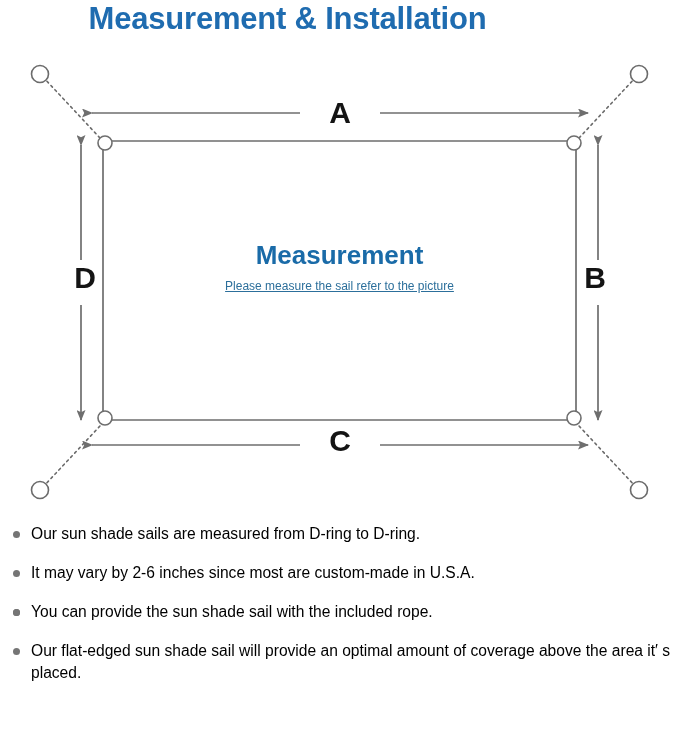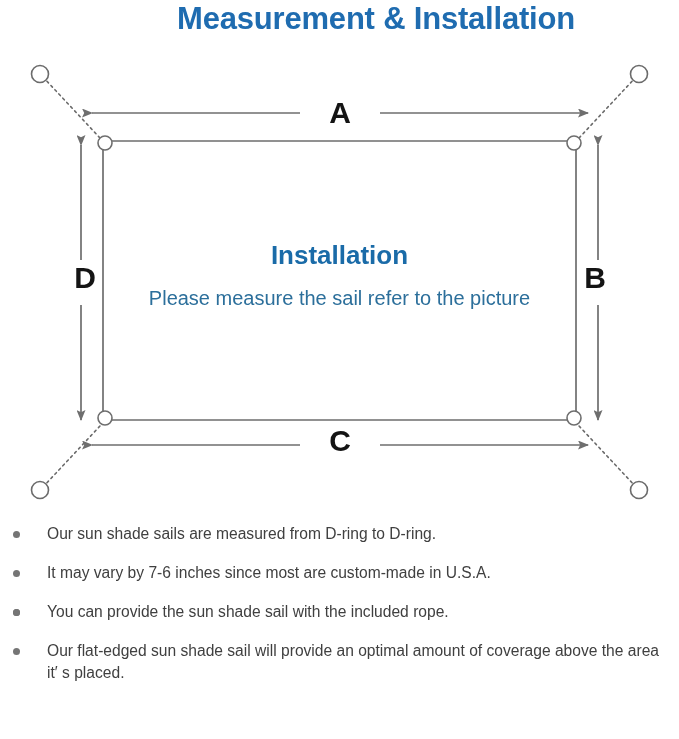--- a/index.html
+++ b/index.html
@@ -15,21 +15,21 @@
     color: #4d4d4d;
     overflow: hidden;
   }
 
   
   .page-title {
     position: absolute;
     top: 0px;
     left: 0;
     width: 575px;
-    text-align: right;
+    text-align: center;
     font-size: 31px;
     font-weight: bold;
     color: #1f6cb0;
     letter-spacing: -0.2px;
     line-height: 38px;
   }
 
   
   .diagram {
     position: absolute;
@@ -62,41 +62,42 @@
     width: 679px;
     text-align: center;
   }
   .center-title {
     font-size: 26px;
     font-weight: bold;
     color: #1a6ba8;
     line-height: 30px;
   }
   .center-sub {
-    margin-top: 19px;
-    font-size: 20px;
+    margin-top: 7px;
+    font-size: 12px;
     color: #2c6f9b;
     line-height: 18px;
+    text-decoration: underline;
   }
 
   
   .notes {
     position: absolute;
     left: 0;
     top: 523px;
     width: 679px;
   }
   .note-item {
     position: relative;
-    padding-left: 47px;
+    padding-left: 31px;
     padding-right: 6px;
     margin-bottom: 17px;
     font-size: 15.6px;
     line-height: 22px;
-    color: #404040;
+    color: #000000;
   }
   .note-item .bullet {
     position: absolute;
     left: 13px;
     top: 8px;
     width: 7px;
     height: 7px;
     border-radius: 50%;
     background: #757575;
   }
@@ -161,33 +162,33 @@
       <line x1="598" y1="250" x2="598" y2="365" marker-end="url(#arrH)"></line>
     </g>
   </svg>
 
   <div class="diag-label label-a">A</div>
   <div class="diag-label label-b">B</div>
   <div class="diag-label label-c">C</div>
   <div class="diag-label label-d">D</div>
 
   <div class="center-block">
-    <div class="center-title">Installation</div>
+    <div class="center-title">Measurement</div>
     <div class="center-sub">Please measure the sail refer to the picture</div>
   </div>
 </div>
 
 <div class="notes">
   <div class="note-item">
     <span class="bullet"></span>
     <span>Our sun shade sails are measured from D-ring to D-ring.</span>
   </div>
   <div class="note-item">
     <span class="bullet"></span>
-    <span>It may vary by 7-6 inches since most are custom-made in U.S.A.</span>
+    <span>It may vary by 2-6 inches since most are custom-made in U.S.A.</span>
   </div>
   <div class="note-item">
     <span class="bullet"></span>
   </div>
   <div class="note-item">
     <span class="bullet"></span>
     <span>You can provide the sun shade sail with the included rope.</span>
   </div>
   <div class="note-item">
     <span class="bullet"></span>

